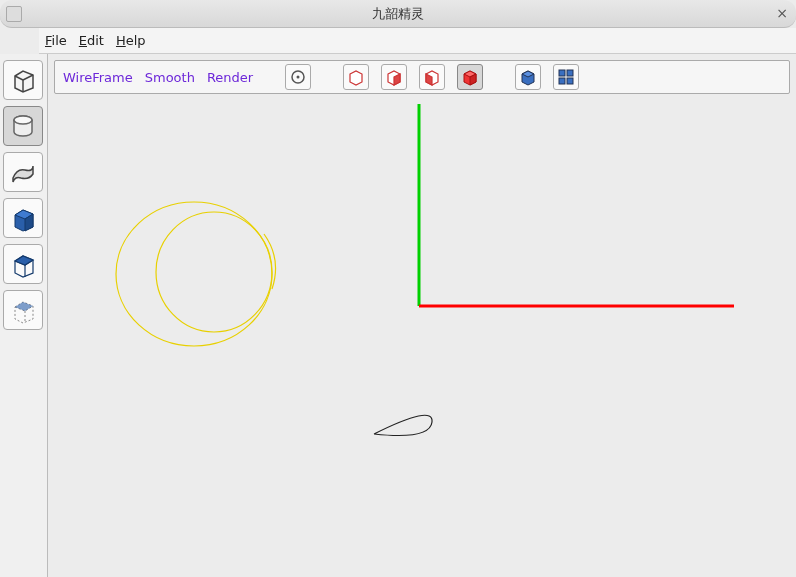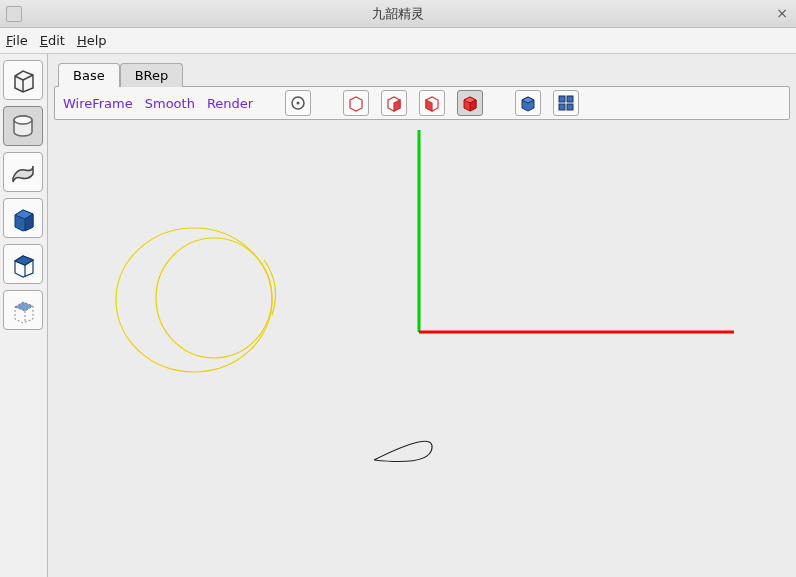--- a/index.html
+++ b/index.html
@@ -1,21 +1,21 @@
 <!DOCTYPE html>
 <html><head>
 <meta charset="utf-8">
 <style>
   * { box-sizing: border-box; margin: 0; padding: 0; }
   body { font-family: "DejaVu Sans", "Liberation Sans", sans-serif; font-size: 13px; background: #ececec; width: 796px; height: 577px; overflow: hidden; }
-  .titlebar { height: 28px; background: linear-gradient(#e8e8e8,#d8d8d8); border-bottom: 1px solid #bbb; display: flex; align-items: center; justify-content: center; position: relative; }
+  .titlebar { height: 28px; background: linear-gradient(#e8e8e8,#d8d8d8); border-bottom: 1px solid #bbb; display: flex; align-items: center; justify-content: center; position: relative; border-radius: 12px; }
   .titlebar .minibtn { position: absolute; left: 6px; top: 6px; width: 16px; height: 16px; border: 1px solid #aaa; background: #ddd; border-radius: 2px; }
   .titlebar .closebtn { position: absolute; right: 6px; top: 6px; width: 16px; height: 16px; color: #555; font-size: 14px; line-height:14px; text-align:center; }
   .titlebar .title { color: #333; font-size: 13px; }
-  .menubar { height: 26px; background: #f4f4f4; border-bottom: 1px solid #ccc; display: flex; align-items: center; padding: 0 6px; gap: 12px; }
+  .menubar { height: 26px; background: #f4f4f4; border-bottom: 1px solid #ccc; display: flex; align-items: center; padding: 0 6px; gap: 12px; margin-left: 39px; }
   .menubar .item { color: #222; cursor: default; }
   .menubar .item .ul { text-decoration: underline; }
   .body { display: flex; height: calc(577px - 28px - 26px); }
   .sidebar { width: 48px; background: #f0f0f0; border-right: 1px solid #bbb; padding: 6px 3px; display: flex; flex-direction: column; gap: 6px; }
   .toolbtn { width: 40px; height: 40px; border: 1px solid #aaa; border-radius: 4px; background: #fafafa; display:flex; align-items:center; justify-content:center; }
   .toolbtn.active { background: #d7d7d7; border-color: #888; }
   .main { flex: 1; display: flex; flex-direction: column; padding: 6px; gap: 0; }
   .tabs { display:flex; height: 26px; align-items: flex-end; padding-left: 4px; }
   .tab { padding: 4px 14px; border: 1px solid #aaa; border-bottom: none; background: #dedede; border-top-left-radius:4px; border-top-right-radius:4px; margin-right: 0; position:relative; top:1px; cursor: default; }
   .tab.selected { background: #f6f6f6; z-index: 2; }
@@ -95,24 +95,20 @@
             <polygon points="6,11 14,6 24,10 24,23 14,27 6,23"></polygon>
             <polyline points="6,11 16,15 24,10"></polyline>
             <line x1="16" y1="15" x2="16" y2="27"></line>
           </g>
           <polygon points="6,11 14,6 24,10 16,15" fill="#2a5faa" opacity="0.6"></polygon>
         </svg>
     </div>
   </div>
 
   <div class="main">
-    <div class="tabs">
-      <div class="tab selected">Base</div>
-      <div class="tab">BRep</div>
-    </div>
     <div class="toolbar">
       <span class="txt">WireFrame</span>
       <span class="txt">Smooth</span>
       <span class="txt">Render</span>
       <div class="sep"></div>
       <div class="iconbtn">
         <svg width="18" height="18">
             <circle cx="9" cy="9" r="6" stroke="#555" fill="none" stroke-width="1.5"></circle>
             <circle cx="9" cy="9" r="1.5" fill="#555"></circle>
           </svg>

